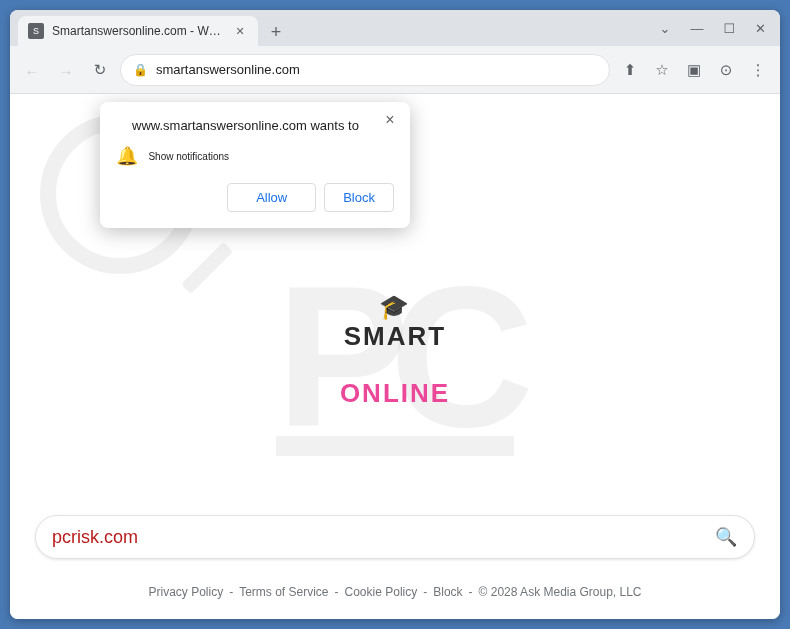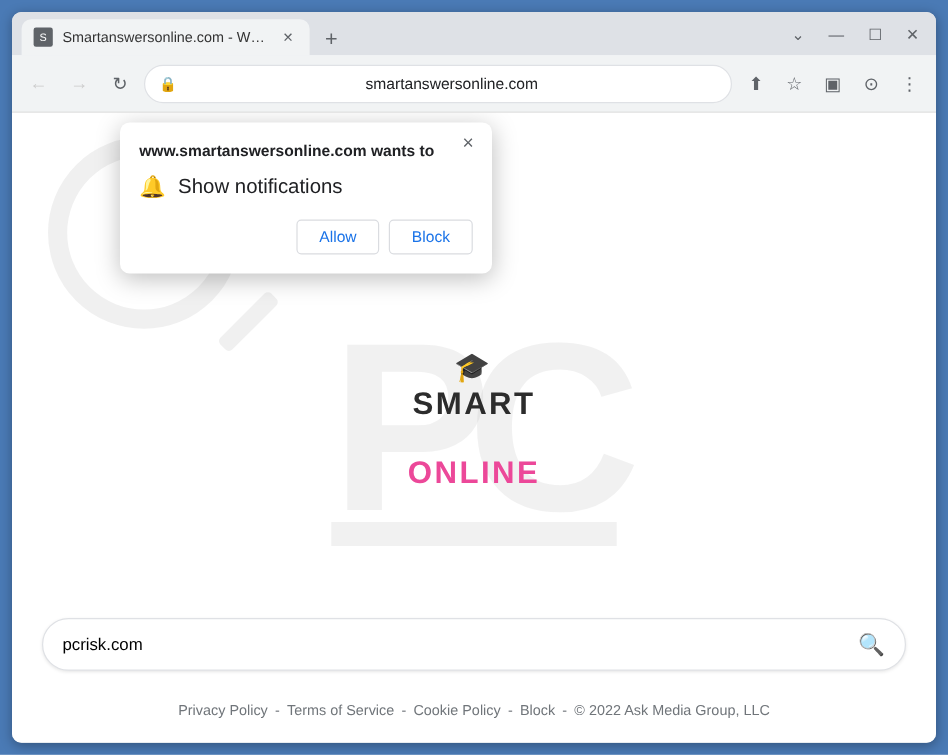--- a/index.html
+++ b/index.html
@@ -111,21 +111,21 @@
       padding: 0 12px;
       gap:8px;
       font-size:13px;
       color:#202124;
       border: 1px solid #dfe1e5;
     }
     .lock-icon {
       font-size:12px;color:#5f6368;
     }
     .address-text {
-      flex:1;font-size:13px;color:#202124;text-align:center;
+      flex:1;font-size:13px;color:#202124;
     }
     .toolbar-icons {
       display:flex;align-items:center;gap:4px;
     }
     .toolbar-icon {
       width:28px;height:28px;
       display:flex;align-items:center;justify-content:center;
       border-radius:50%;cursor:pointer;color:#5f6368;font-size:15px;
     }
     
@@ -200,21 +200,21 @@
       width:720px;
       background:white;
       border:1px solid #dfe1e5;
       border-radius:24px;
       height:44px;
       display:flex;align-items:center;
       padding:0 16px;
       box-shadow:0 1px 3px rgba(0,0,0,0.1);
     }
     .search-text {
-      flex:1;font-size:14px;color:#000000;
+      flex:1;font-size:18px;color:#b91c1c;
     }
     .search-icon {
       font-size:18px;color:#5f6368;cursor:pointer;
     }
     .footer-links {
       position:absolute;
       bottom:20px;
       display:flex;align-items:center;gap:6px;
       font-size:12px;color:#70757a;
     }
@@ -237,39 +237,40 @@
     .notif-close {
       position:absolute;
       top:8px;right:10px;
       font-size:16px;color:#5f6368;cursor:pointer;
       width:20px;height:20px;
       display:flex;align-items:center;justify-content:center;
     }
     .notif-title {
       font-size:13px;color:#202124;
       padding-right:20px;
-      font-weight:700;
+      font-weight:400;
       margin-bottom:12px;
+      margin-left:16px;
     }
     .notif-row {
       display:flex;align-items:center;gap:10px;
       margin-bottom:16px;
     }
     .bell-icon {
       font-size:18px;color:#5f6368;
     }
     .notif-text {
-      font-size:17px;color:#202124;
+      font-size:10px;color:#202124;
     }
     .notif-buttons {
       display:flex;align-items:center;justify-content:flex-end;
       gap:8px;
     }
     .btn-allow {
-      padding:6px 18px;
+      padding:6px 28px;
       border:1px solid #dadce0;
       border-radius:4px;
       background:white;
       color:#1a73e8;
       font-size:13px;
       cursor:pointer;
       font-weight:500;
     }
     .btn-block {
       padding:6px 18px;
@@ -343,21 +344,21 @@
 
     <div class="footer-links">
       <span class="footer-link">Privacy Policy</span>
       <span class="footer-sep">-</span>
       <span class="footer-link">Terms of Service</span>
       <span class="footer-sep">-</span>
       <span class="footer-link">Cookie Policy</span>
       <span class="footer-sep">-</span>
       <span class="footer-link">Block</span>
       <span class="footer-sep">-</span>
-      <span class="footer-sep">© 2022 Ask Media Group, LLC</span>
+      <span class="footer-sep">© 2028 Ask Media Group, LLC</span>
     </div>
 
     <div class="notif-popup">
       <div class="notif-close">×</div>
       <div class="notif-title">www.smartanswersonline.com wants to</div>
       <div class="notif-row">
         <span class="bell-icon">🔔</span>
         <span class="notif-text">Show notifications</span>
       </div>
       <div class="notif-buttons">

